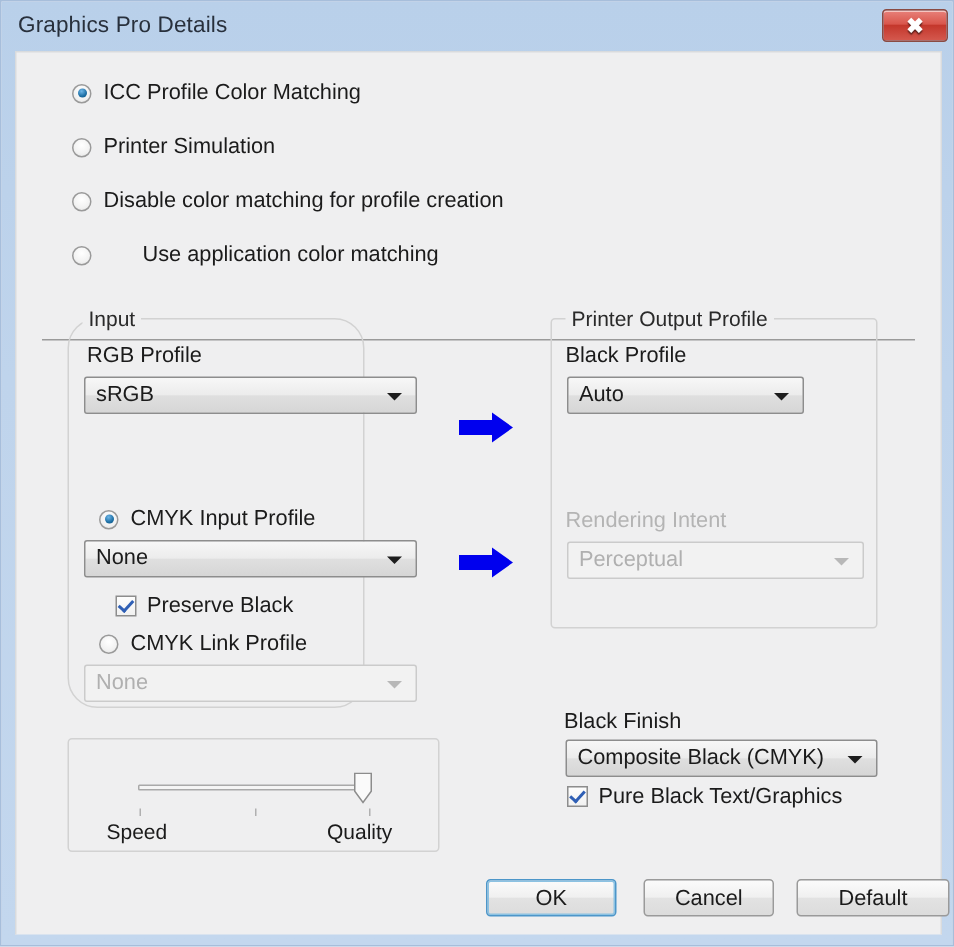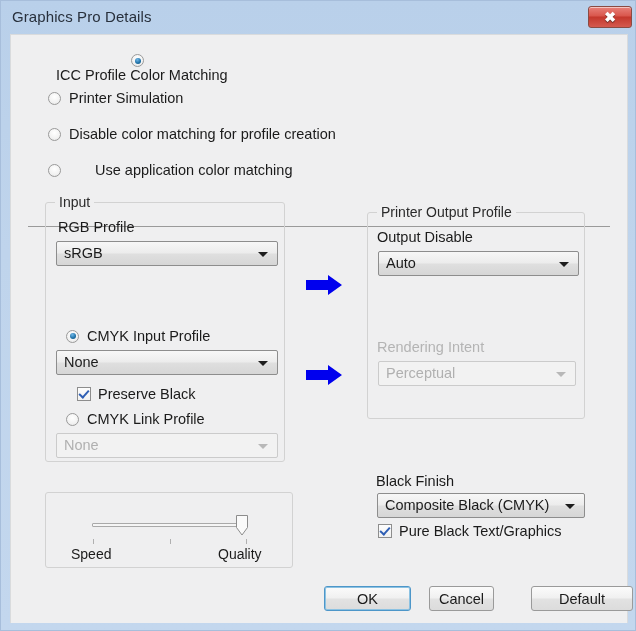--- a/index.html
+++ b/index.html
@@ -261,21 +261,21 @@
 
   <div class="titlebar">
     <div class="title-text">Graphics Pro Details</div>
     <div class="close-btn">
       <div class="close-x">✖</div>
     </div>
   </div>
 
   <div class="client">
 
-    <div class="radio-row" style="left:37px; top:19px;flex-direction:column;">
+    <div class="radio-row" style="left:37px; top:19px;">
       <span class="radio checked"></span>
       <span class="radio-label">ICC Profile Color Matching</span>
     </div>
 
     <div class="radio-row" style="left:37px; top:55px;">
       <span class="radio"></span>
       <span class="radio-label">Printer Simulation</span>
     </div>
 
     <div class="radio-row" style="left:37px; top:91px;">
@@ -283,21 +283,21 @@
       <span class="radio-label">Disable color matching for profile creation</span>
     </div>
 
     <div class="radio-row" style="left:37px; top:127px;gap:26px;">
       <span class="radio"></span>
       <span class="radio-label">Use application color matching</span>
     </div>
 
     <div class="separator"></div>
 
-    <div class="groupbox" style="left:34px; top:167px; width:240px; height:260px;">
+    <div class="groupbox" style="left:34px; top:177px; width:198px; height:260px;border-radius:20px;">
       <span class="group-title">Input</span>
 
       <span class="lbl" style="left:12px; top:16px;">RGB Profile</span>
 
       <div class="combo" style="left:10px; top:38px; width:222px;">
         <span class="combo-text">sRGB</span>
         <span class="combo-arrow"></span>
       </div>
 
       <div class="radio-row" style="left:20px; top:125px;">
@@ -351,23 +351,23 @@
     </div>
     <div class="blue-arrow" style="left:293px; top:329px;">
       <svg width="40" height="22" viewBox="0 0 40 22">
         <path d="M2 6 H24 V1 L38 11 L24 21 V16 H2 Z" fill="#0000ee"></path>
       </svg>
     </div>
 
     <div class="groupbox" style="left:356px; top:177px; width:218px; height:207px;">
       <span class="group-title">Printer Output Profile</span>
 
-      <span class="lbl" style="left:9px; top:16px;">Output Disable</span>
-
-      <div class="combo" style="left:10px; top:38px; width:201px;">
+      <span class="lbl" style="left:9px; top:16px;">Black Profile</span>
+
+      <div class="combo" style="left:10px; top:38px; width:158px;">
         <span class="combo-text">Auto</span>
         <span class="combo-arrow"></span>
       </div>
 
       <span class="lbl disabled" style="left:9px; top:126px;">Rendering Intent</span>
 
       <div class="combo disabled" style="left:10px; top:148px; width:198px;">
         <span class="combo-text">Perceptual</span>
         <span class="combo-arrow"></span>
       </div>
@@ -379,17 +379,17 @@
       <span class="combo-text">Composite Black (CMYK)</span>
       <span class="combo-arrow"></span>
     </div>
 
     <div class="check-row" style="left:367px; top:488px;">
       <span class="checkbox checked"></span>
       <span class="check-label">Pure Black Text/Graphics</span>
     </div>
 
     <div class="btn focused" style="left:313px; top:551px; width:87px;">OK</div>
-    <div class="btn" style="left:418px; top:551px; width:65px;">Cancel</div>
+    <div class="btn" style="left:418px; top:551px; width:87px;">Cancel</div>
     <div class="btn" style="left:520px; top:551px; width:102px;">Default</div>
 
   </div>
 </div>
 
 </body></html>

